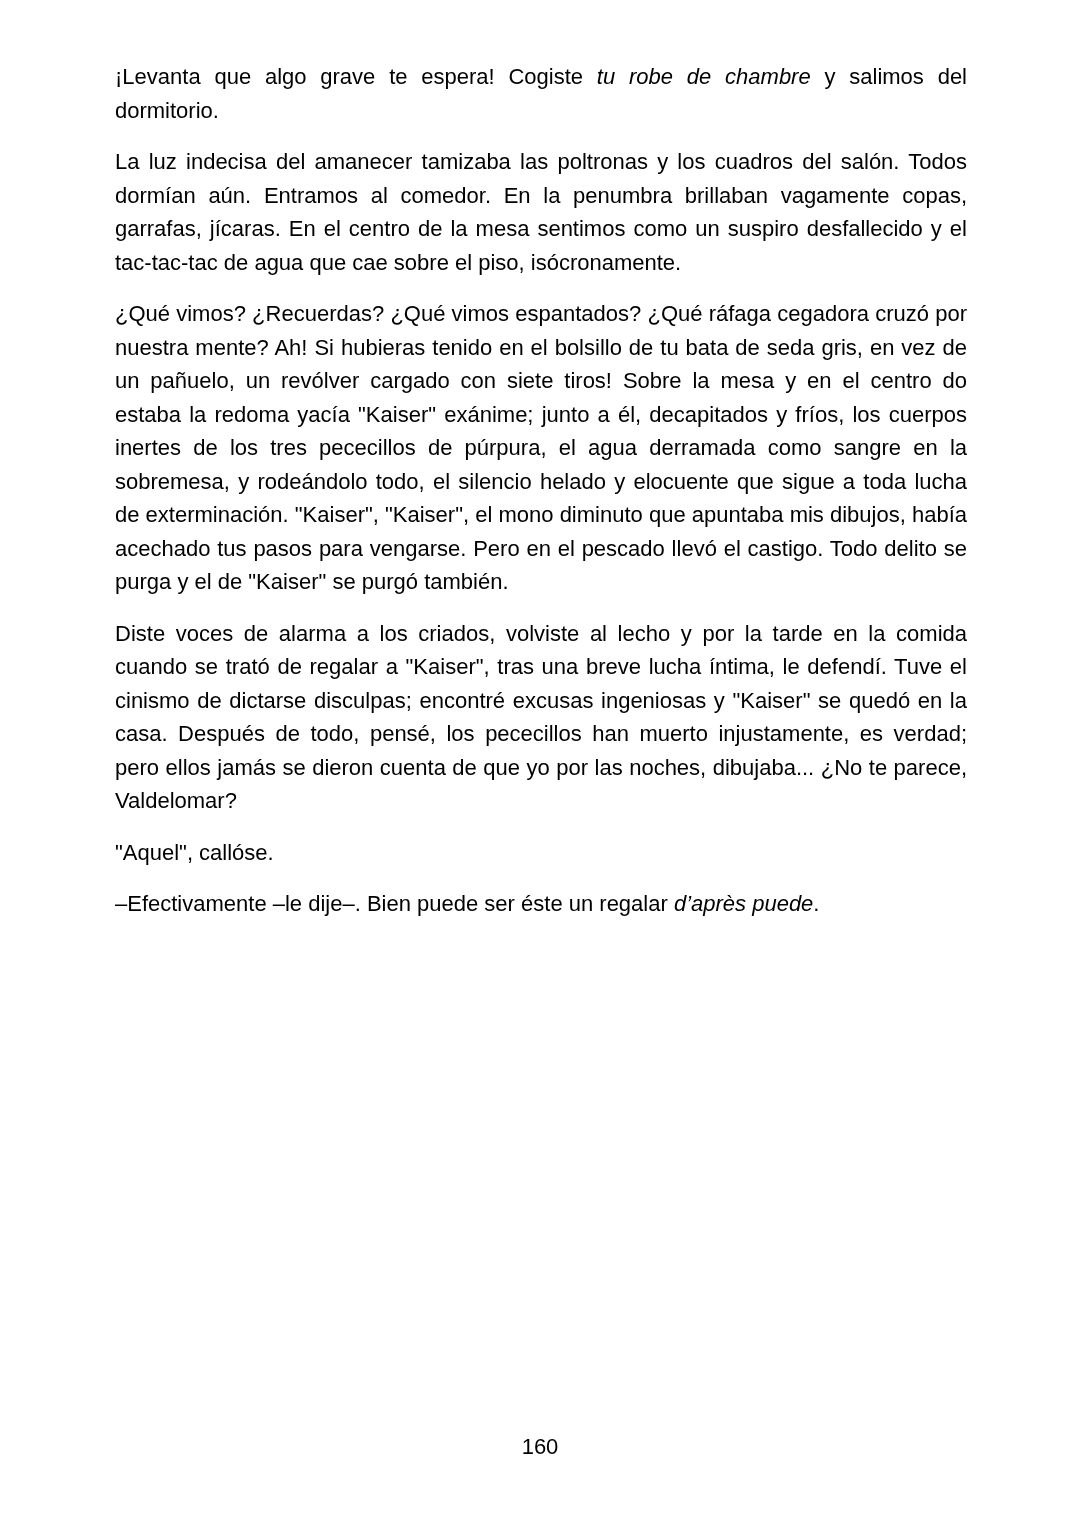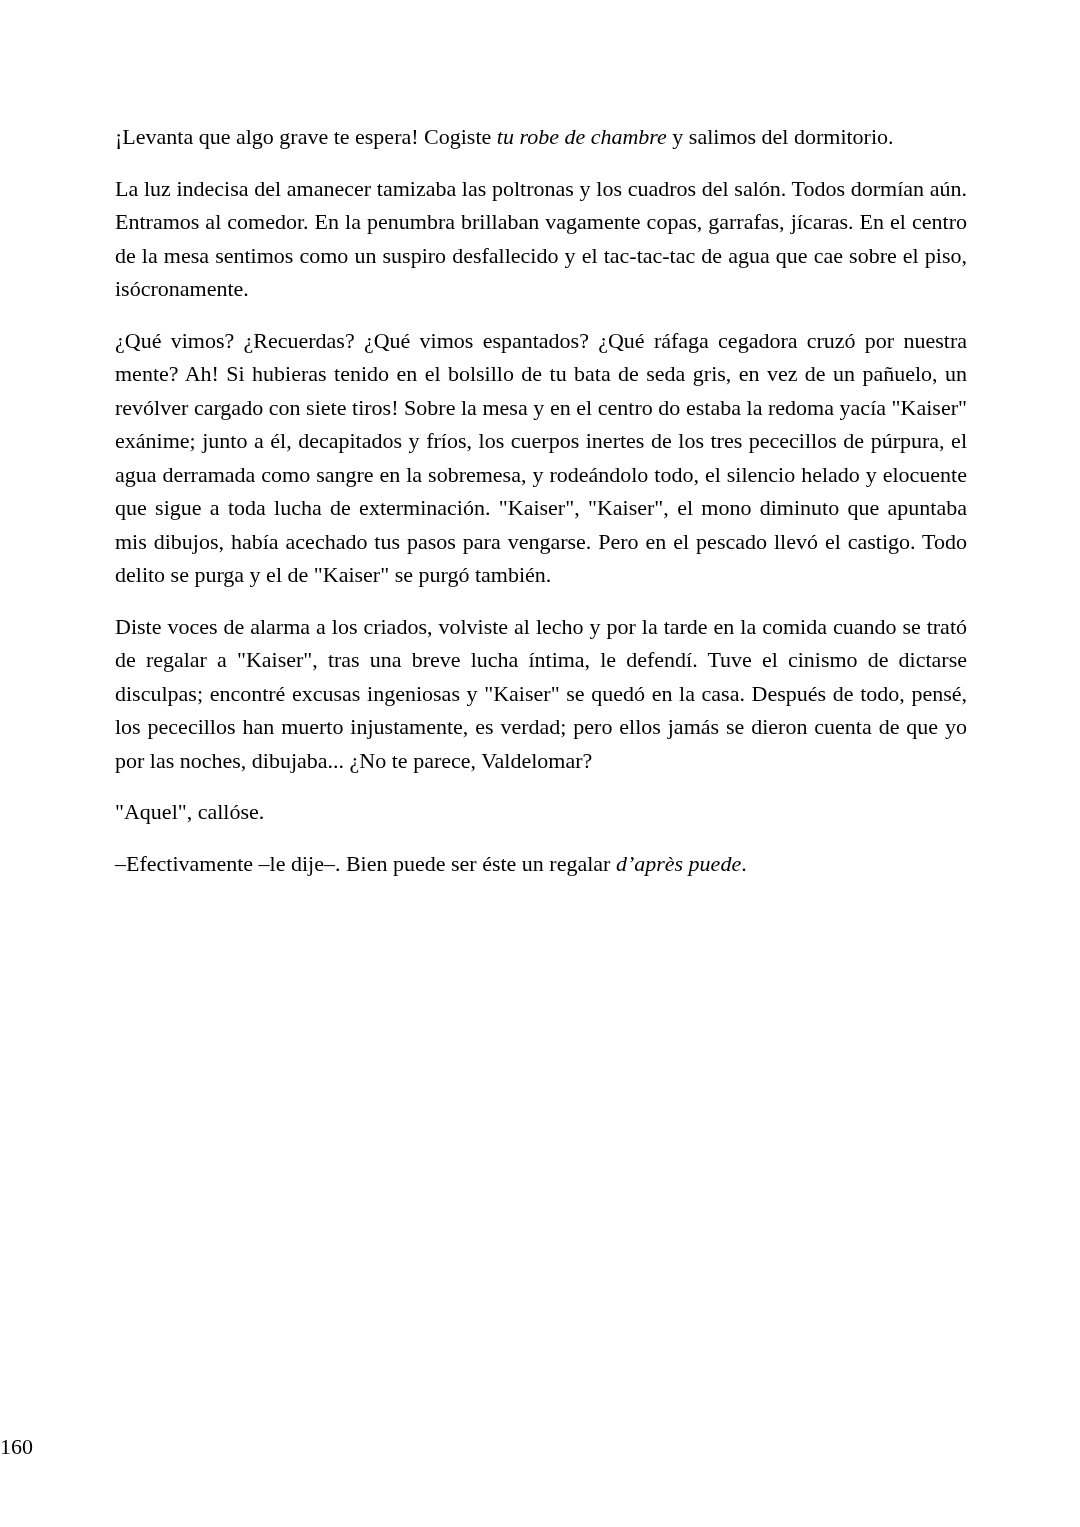--- a/index.html
+++ b/index.html
@@ -7,43 +7,43 @@
     padding: 0;
     background: #ffffff;
   }
   .page {
     position: relative;
     width: 1080px;
     height: 1527px;
     margin: 0 auto;
     background: #ffffff;
     box-sizing: border-box;
-    padding: 120px 113px 0 115px;
-    font-family: Liberation Serif, serif;
+    padding: 60px 113px 0 115px;
+    font-family: Liberation Sans, sans-serif;
     font-size: 22px;
     line-height: 33.5px;
     color: #000000;
     overflow: hidden;
   }
   .content p {
     text-align: justify;
     margin: 0 0 18px 0;
   }
   .content p span {
     white-space: pre-wrap;
   }
   .italic {
     font-style: italic;
   }
   .page-number {
     position: absolute;
     left: 0;
     bottom: 64px;
     width: 100%;
-    text-align: left;
+    text-align: center;
     font-size: 22px;
   }
 </style>
 </head>
 <body>
 
 <div class="page">
   <div class="content" id="content">
       <p><span>¡Levanta que algo grave te espera! Cogiste </span><span class="italic">tu robe de chambre</span><span> y salimos del dormitorio.</span></p>
       <p><span>La luz indecisa del amanecer tamizaba las poltronas y los cuadros del salón. Todos dormían aún. Entramos al comedor. En la penumbra brillaban vagamente copas, garrafas, jícaras. En el centro de la mesa sentimos como un suspiro desfallecido y el tac-tac-tac de agua que cae sobre el piso, isócronamente.</span></p>

